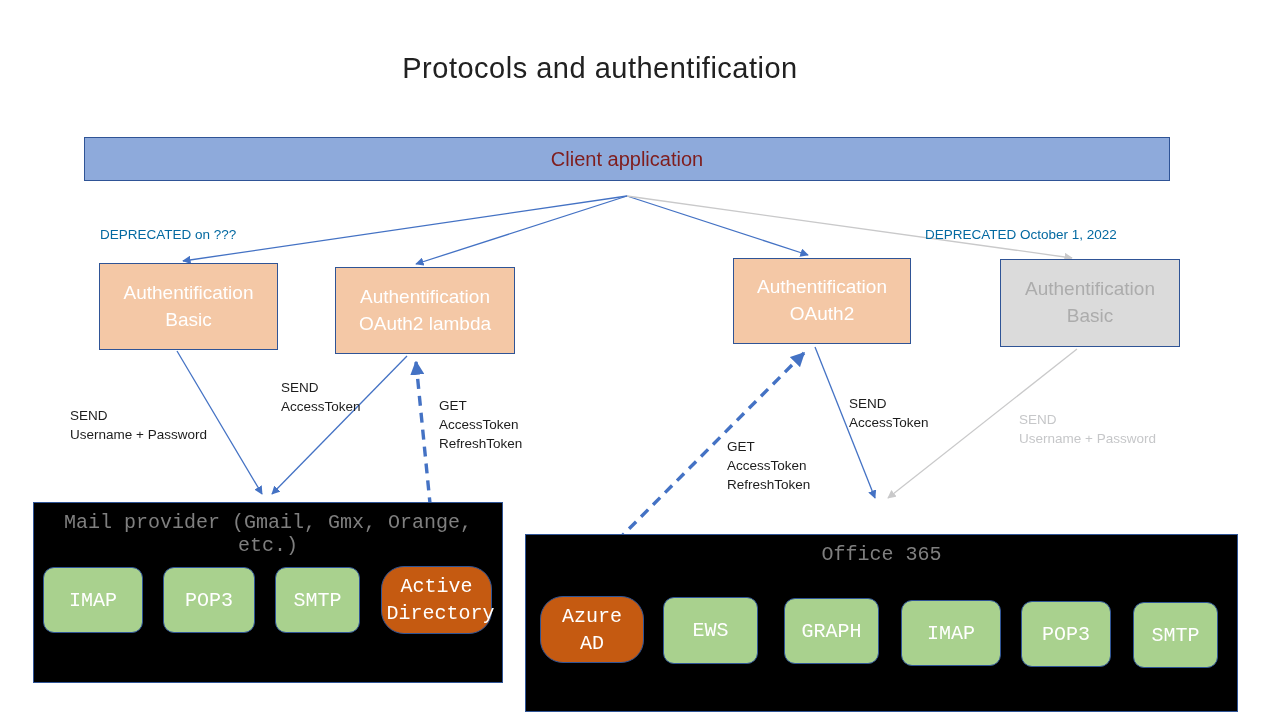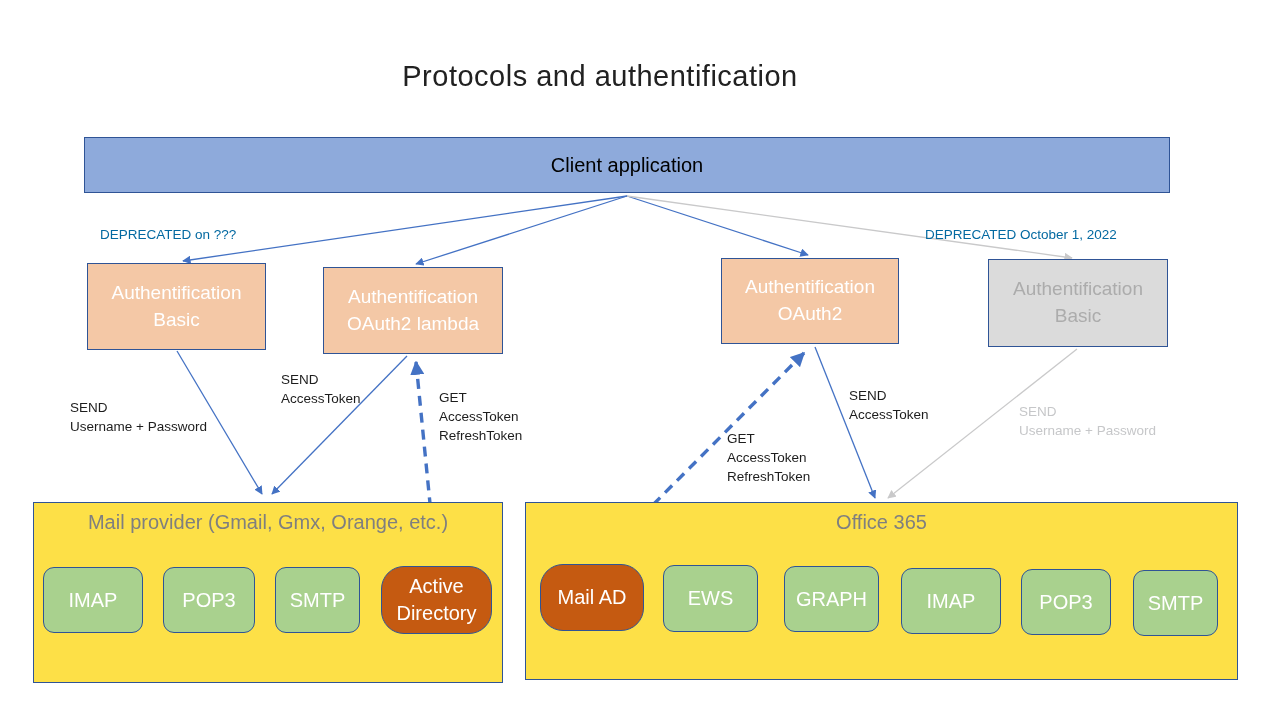--- a/index.html
+++ b/index.html
@@ -3,50 +3,50 @@
 <meta charset="utf-8">
 <style>
   html,body{margin:0;padding:0;background:#fff;}
   #canvas{
     position:relative;width:1280px;height:720px;background:#ffffff;overflow:hidden;
     font-family:"Liberation Sans",sans-serif;
   }
   .abs{position:absolute;}
   #title{
     left:0;top:52px;width:1200px;text-align:center;
-    font-size:29px;font-weight:300;color:#212121;letter-spacing:0.5px;margin-top:8px;
+    font-size:29px;font-weight:300;color:#212121;letter-spacing:0.5px;
   }
   .clientbar{
-    left:84px;top:137px;width:1086px;height:56px;
+    left:84px;top:137px;width:1086px;height:44px;
     background:#8EAADB;border:1.6px solid #2F5496;box-sizing:border-box;
     display:flex;align-items:center;justify-content:center;
-    color:#000000;font-size:20px;
+    color:#7f1d1d;font-size:20px;
   }
   .authbox{
     box-sizing:border-box;border:1.6px solid #2F5496;
     display:flex;flex-direction:column;align-items:center;justify-content:center;
-    font-size:19px;line-height:1.42;text-align:center;
+    font-size:19px;line-height:1.42;text-align:center;margin-left:12px;
   }
   .authbox.orange{background:#F4C8A6;color:#ffffff;}
   .authbox.gray{background:#DBDBDB;color:#ACACAC;}
   .container-box{
-    box-sizing:border-box;background:#fde047;border:1.6px solid #2F5496;
+    box-sizing:border-box;background:#000000;border:1.6px solid #2F5496;font-family:Liberation Mono, monospace;
   }
   .container-title{
     position:absolute;left:0;right:0;top:8px;text-align:center;
     color:#7F7F7F;font-size:20px;
   }
   .protobox{
     position:absolute;box-sizing:border-box;border:1.6px solid #2F5496;
     display:flex;align-items:center;justify-content:center;text-align:center;
     font-size:20px;color:#ffffff;line-height:1.35;
   }
   .protobox.protocol{background:#A9D18E;border-radius:11px;}
   .protobox.directory{background:#C55A11;border-radius:23px;}
-  .elabel{font-size:13.5px;color:#1d1d1d;line-height:1.42;white-space:nowrap;}
+  .elabel{font-size:13.5px;color:#1d1d1d;line-height:1.42;white-space:nowrap;margin-top:8px;}
   .elabel.graytext{color:#C6C7C9;}
   .deprecated{font-size:13.5px;color:#0369a1;white-space:nowrap;}
   #arrows{left:0;top:0;pointer-events:none;}
   .wrap-narrow{max-width:70px;}
   .wrap-mid{max-width:100px;}
 </style>
 </head>
 <body>
 
 <div id="canvas">
@@ -141,24 +141,24 @@
       <span>POP3</span>
     </div>
     <div class="protobox protocol" style="left:241px;top:64px;width:85px;height:66px">
       <span>SMTP</span>
     </div>
     <div class="protobox directory" style="left:347px;top:63px;width:111px;height:68px">
       <span class="wrap-mid">Active Directory</span>
     </div>
   </div>
 
-  <div class="abs container-box" style="left:525px;top:502px;width:713px;height:178px">
+  <div class="abs container-box" style="left:525px;top:534px;width:713px;height:178px">
     <div class="container-title">Office 365</div>
     <div class="protobox directory" style="left:14px;top:61px;width:104px;height:67px">
-      <span class="wrap-narrow">Mail AD</span>
+      <span class="wrap-narrow">Azure AD</span>
     </div>
     <div class="protobox protocol" style="left:137px;top:62px;width:95px;height:67px">
       <span>EWS</span>
     </div>
     <div class="protobox protocol" style="left:258px;top:63px;width:95px;height:66px">
       <span>GRAPH</span>
     </div>
     <div class="protobox protocol" style="left:375px;top:65px;width:100px;height:66px">
       <span>IMAP</span>
     </div>

